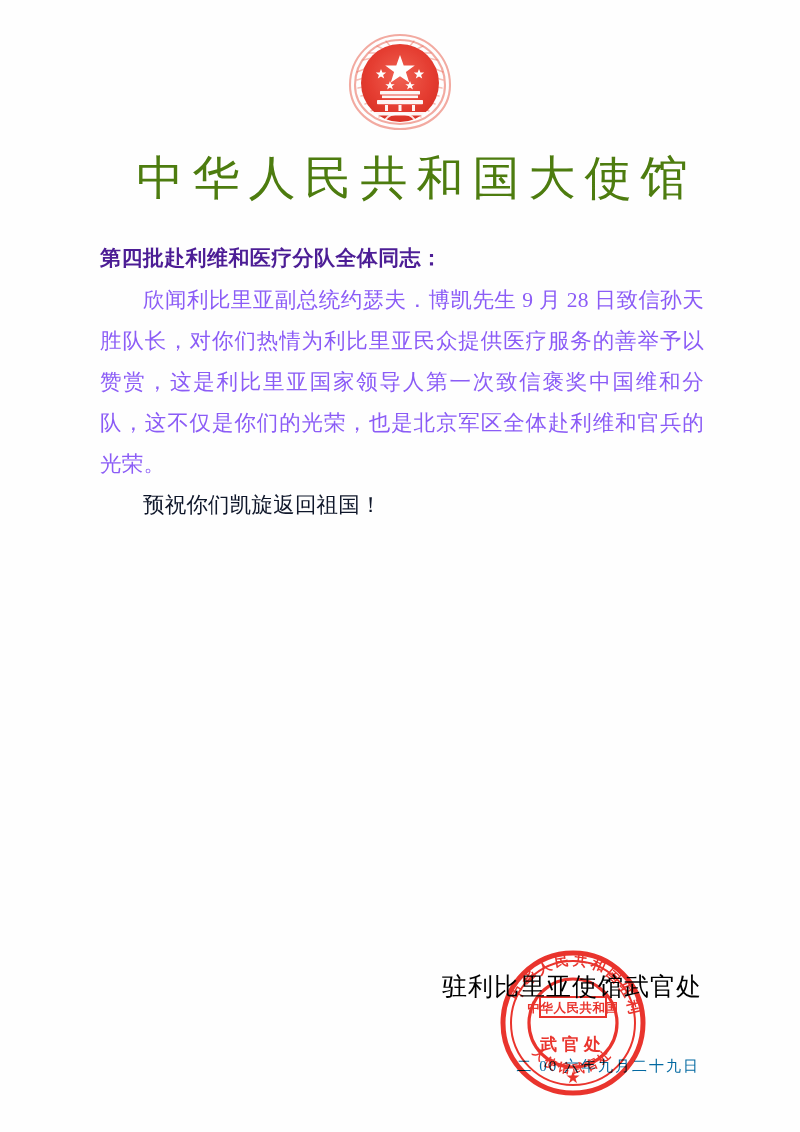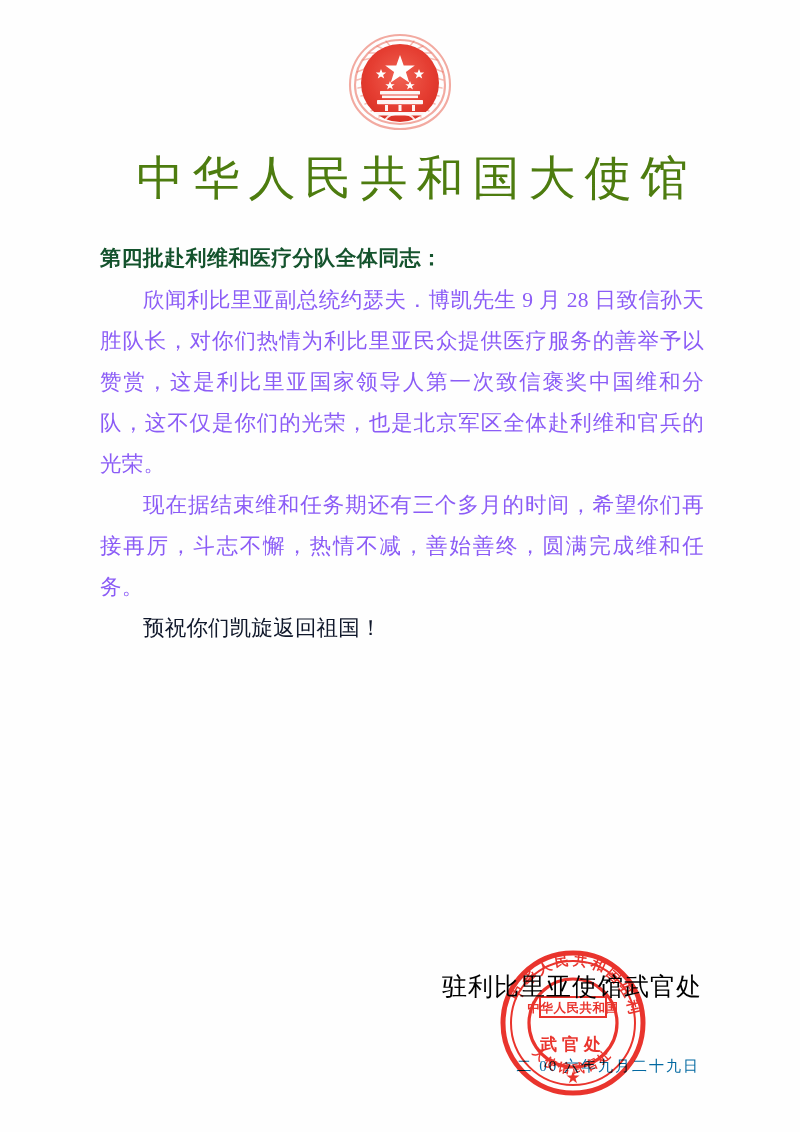--- a/index.html
+++ b/index.html
@@ -61,21 +61,21 @@
     top: 238px;
     left: 100px;
     width: 604px;
     color: #2b2b2b;
   }
   .salutation {
     font-size: 21px;
     line-height: 40px;
     font-weight: bold;
     letter-spacing: 0.4px;
-    color: #14532d;
+    color: #4c1d95;
     margin-bottom: 2px;
   }
   .para {
     font-size: 21.5px;
     line-height: 41px;
     text-align: justify;
     text-align-last: left;
     text-indent: 2em;
     letter-spacing: 0.2px;
     color: #8b5cf6;
@@ -190,21 +190,20 @@
   </div>
 
   <div class="title">中华人民共和国大使馆</div>
 
   <div class="body-block">
     <div class="salutation">第四批赴利维和医疗分队全体同志：</div>
 
     <p class="para">欣闻利比里亚副总统约瑟夫．博凯先生 9 月 28 日致信孙天胜队长，对你们热情为利比里亚民众提供医疗服务的善举予以赞赏，这是利比里亚国家领导人第一次致信褒奖中国维和分队，这不仅是你们的光荣，也是北京军区全体赴利维和官兵的光荣。</p>
 
 
-    <p class="para">现在据结束维和任务期还有三个多月的时间，希望你们再接再厉，斗志不懈，热情不减，善始善终，圆满完成维和任务。</p>
 
     <p class="closing">预祝你们凯旋返回祖国！</p>
   </div>
 
   <div class="sign-area">
 
     <div class="signer">驻利比里亚使馆武官处</div>
 
     <div class="seal">
       <svg viewBox="0 0 162 162" width="162" height="162" aria-hidden="true">

